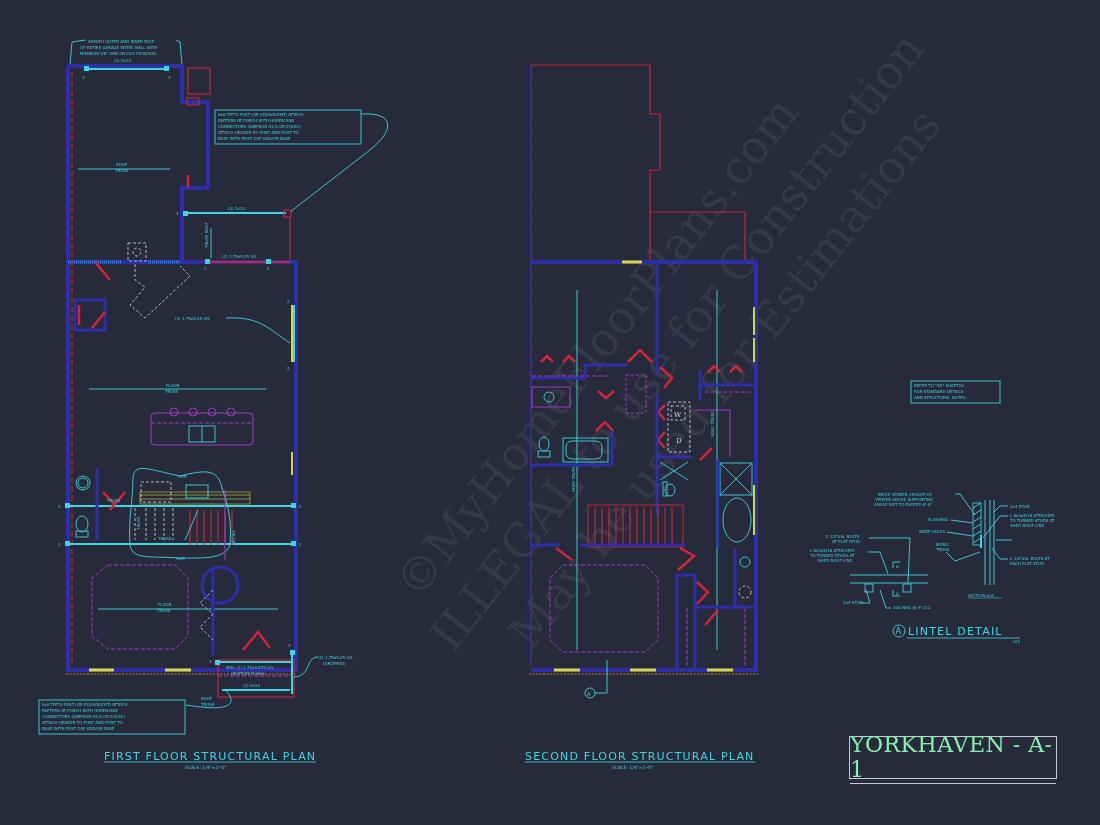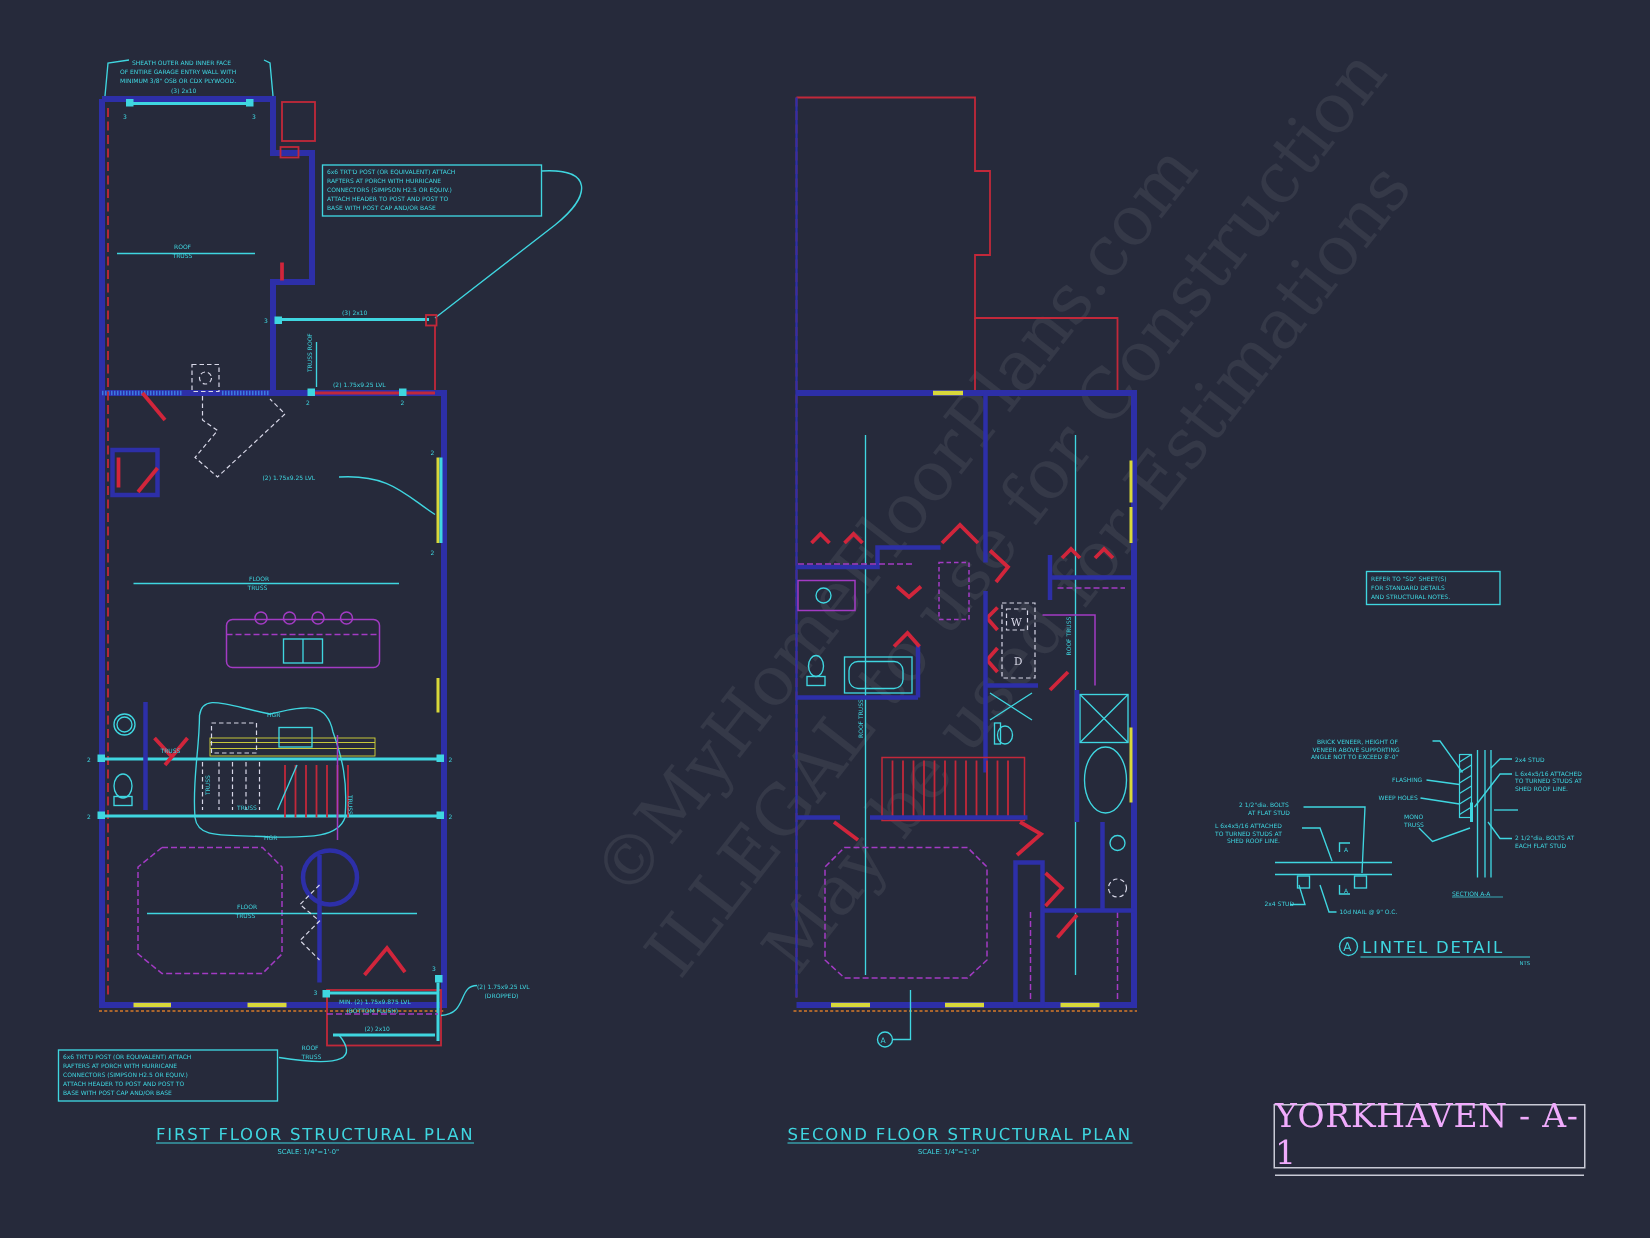--- a/index.html
+++ b/index.html
@@ -15,21 +15,21 @@
   .redthick{stroke:#d1253b;stroke-width:2.5;fill:none;}
   .mag{stroke:#a33bc4;stroke-width:1;fill:none;stroke-dasharray:4 2;}
   .magsolid{stroke:#a33bc4;stroke-width:1;fill:none;}
   .cyan{stroke:#3fd6e0;stroke-width:0.9;fill:none;}
   .cyanthick{stroke:#3fd6e0;stroke-width:2;fill:none;}
   .white-d{stroke:#d8d8e8;stroke-width:0.8;fill:none;stroke-dasharray:3 2;}
   .yellow{stroke:#d8d83a;stroke-width:3;fill:none;}
   .hatch{stroke:#d87a2a;stroke-width:1;fill:none;stroke-dasharray:2 1.5;}
   .postsq{fill:#3fd6e0;}
   #title-block{position:absolute;left:849px;top:736px;width:208px;height:43px;border:1.5px solid #c8cad6;box-sizing:border-box;display:flex;align-items:center;justify-content:center;}
-  #title-block span{font-family:"DejaVu Serif",serif;color:#f0abfc;font-size:22px;letter-spacing:0.5px;border-bottom:1px solid #c8cad6;padding-bottom:1px;}
+  #title-block span{font-family:"DejaVu Serif",serif;color:#86efac;font-size:22px;letter-spacing:0.5px;border-bottom:1px solid #c8cad6;padding-bottom:1px;}
 </style>
 </head>
 <body>
 
 <svg id="sheet" width="1100" height="825" viewBox="0 0 1100 825" xmlns="http://www.w3.org/2000/svg">
 
   <g transform="rotate(-52 560 420)">
     <text class="wm" x="330" y="420">©MyHomeFloorPlans.com</text>
     <text class="wm" x="310" y="480">ILLEGAL to use for Construction</text>
     <text class="wm" x="360" y="540">May be used for Estimations</text>

